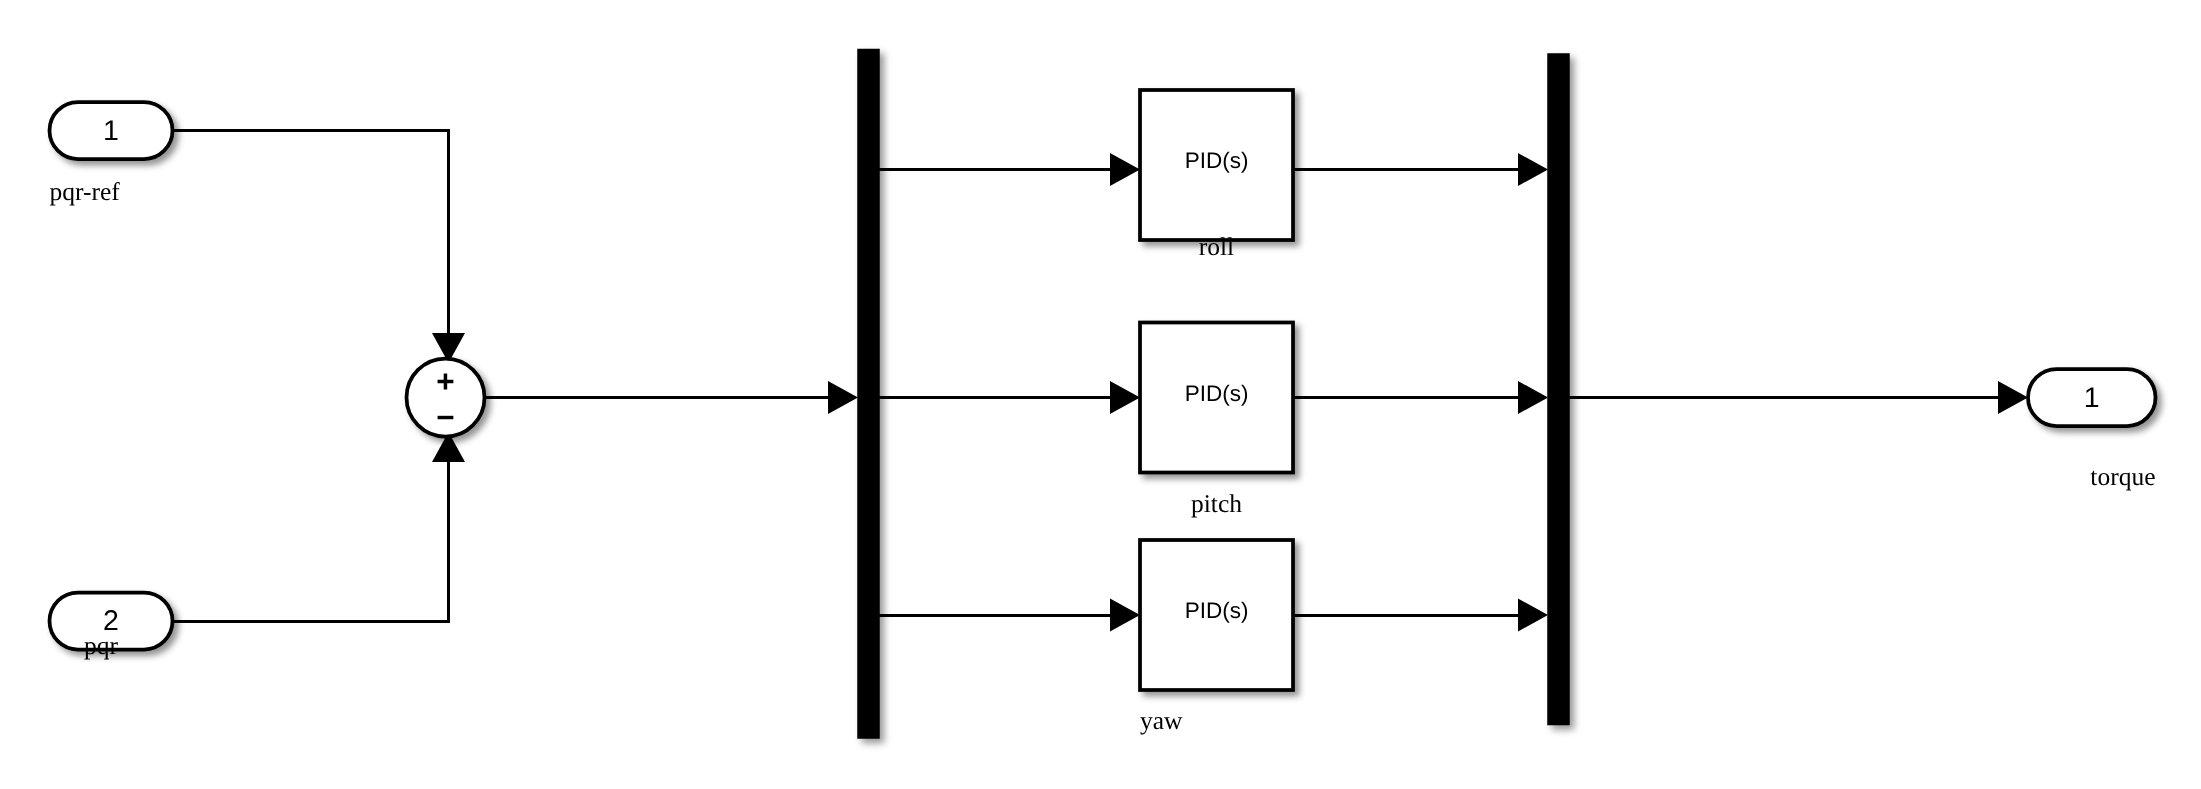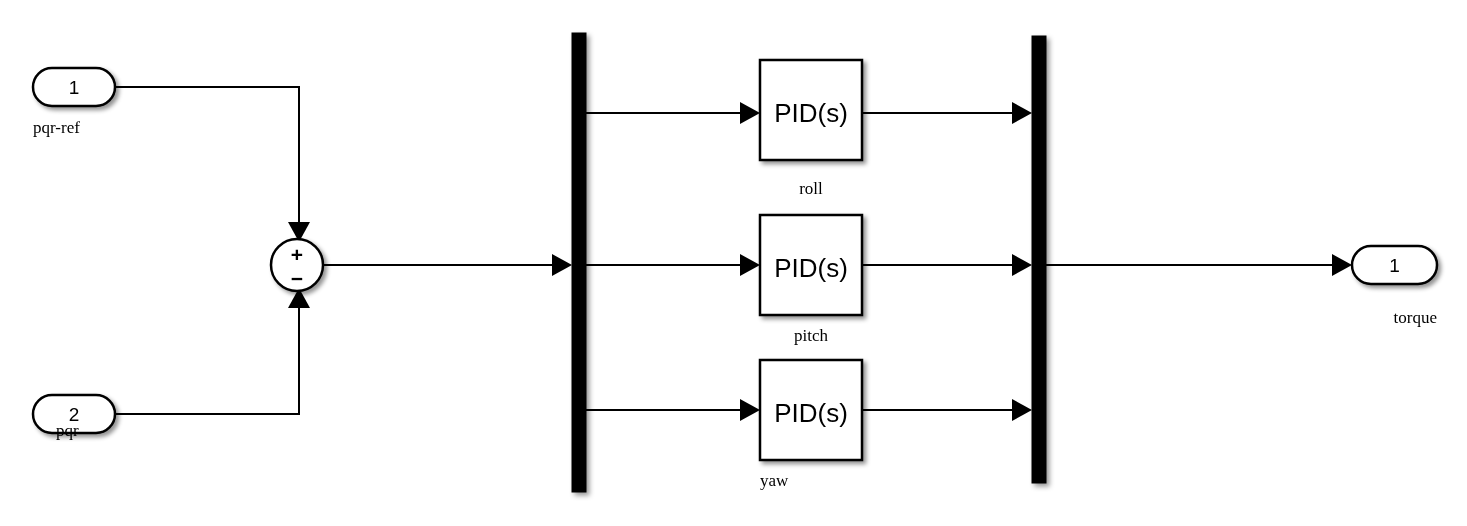--- a/index.html
+++ b/index.html
@@ -38,21 +38,21 @@
     font-family: "Liberation Sans", sans-serif;
     font-size: 19px;
     color: #000000;
     white-space: nowrap;
     line-height: 1;
     text-align: center;
   }
   .pid-text {
     position: absolute;
     font-family: "Liberation Sans", sans-serif;
-    font-size: 26px;
+    font-size: 15px;
     color: #000000;
     white-space: nowrap;
     line-height: 1;
     text-align: center;
   }
   .signtxt {
     position: absolute;
     font-family: "Liberation Sans", sans-serif;
     color: #000000;
     line-height: 1;
@@ -130,21 +130,21 @@
   <div class="port-num" style="left:33px; top:78px; width:82px;">1</div>
   <div class="lbl" style="left:33px; top:119px;">pqr-ref</div>
 
   <div class="port-num" style="left:33px; top:405px; width:82px;">2</div>
   <div class="lbl" style="left:56px; top:422px;">pqr</div>
 
   <div class="signtxt" style="left:277px; top:244px; width:40px; font-size:21px;">+</div>
   <div class="signtxt" style="left:277px; top:268px; width:40px; font-size:21px;">−</div>
 
   <div class="pid-text" style="left:760px; top:100px; width:102px;">PID(s)</div>
-  <div class="lbl" style="left:760px; top:180px; width:102px; text-align:center;">roll</div>
+  <div class="lbl" style="left:760px; top:156px; width:102px; text-align:center;">roll</div>
 
   <div class="pid-text" style="left:760px; top:255px; width:102px;">PID(s)</div>
   <div class="lbl" style="left:760px; top:327px; width:102px; text-align:center;">pitch</div>
 
   <div class="pid-text" style="left:760px; top:400px; width:102px;">PID(s)</div>
   <div class="lbl" style="left:760px; top:472px; width:102px; text-align:left;">yaw</div>
 
   <div class="port-num" style="left:1352px; top:256px; width:85px;">1</div>
   <div class="lbl" style="left:1352px; top:309px; width:85px; text-align:right;">torque</div>
 

